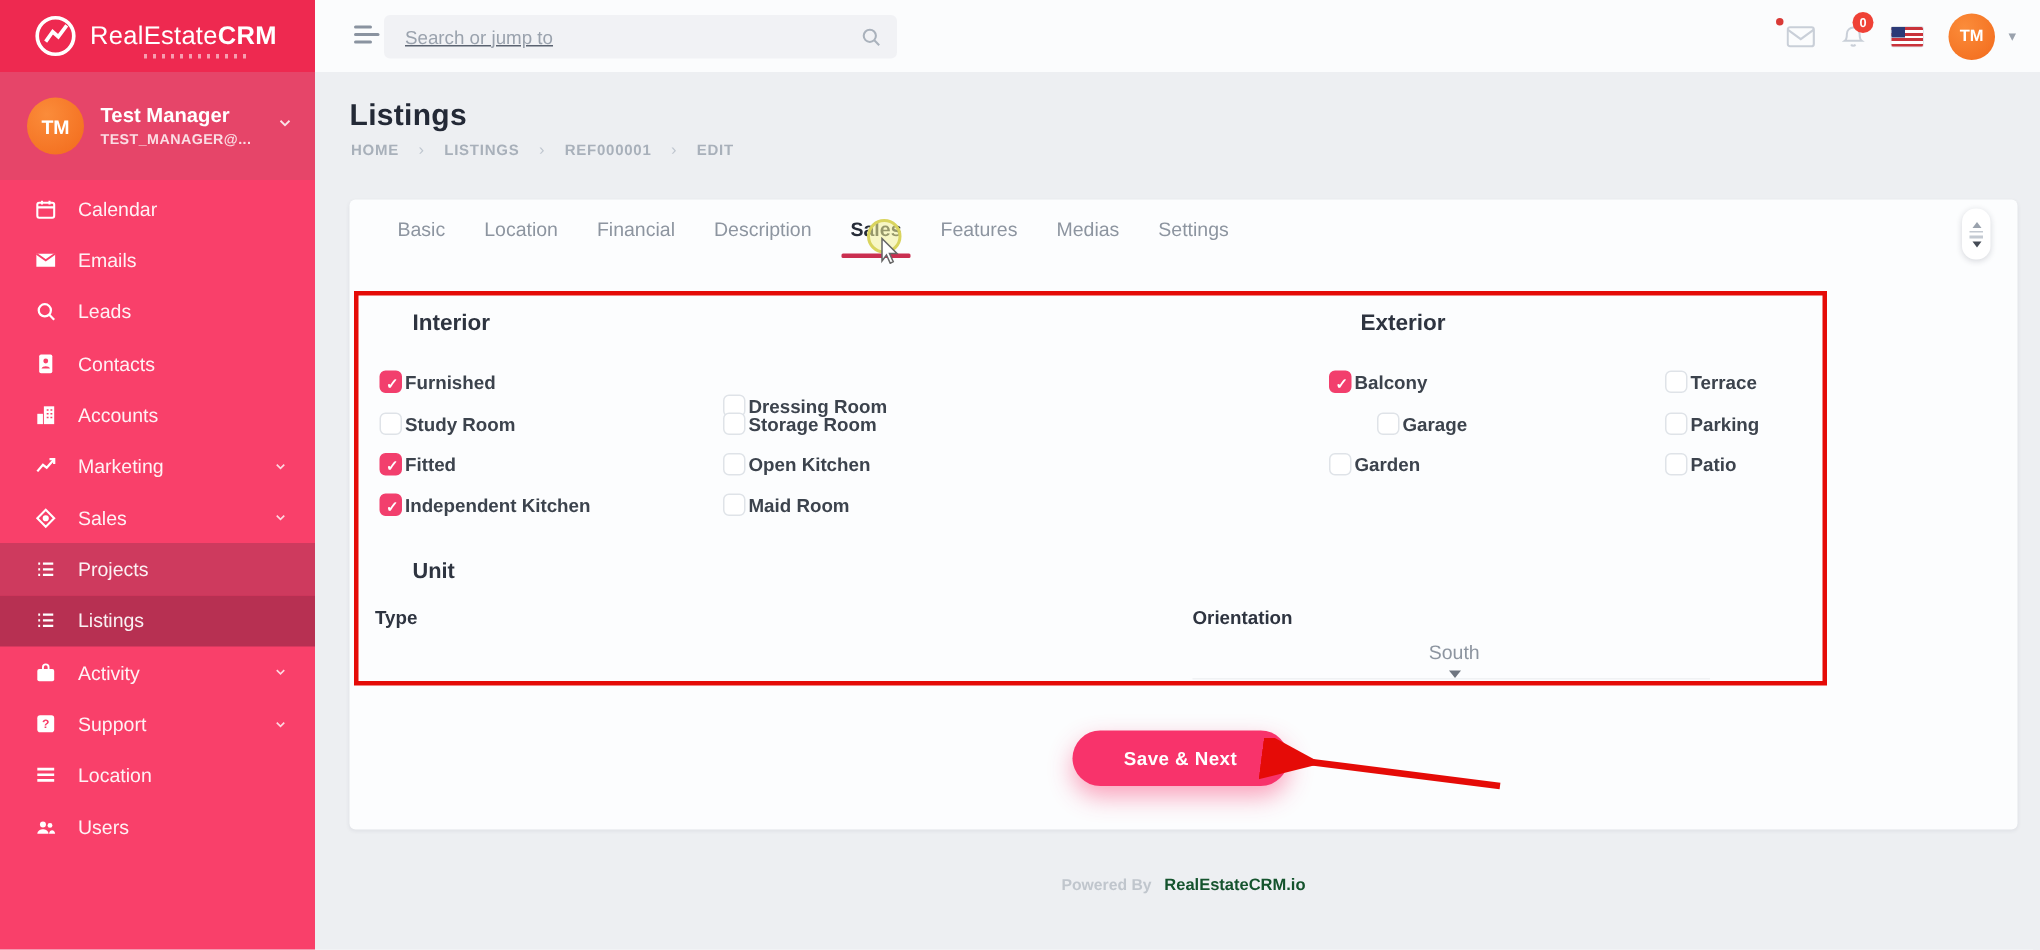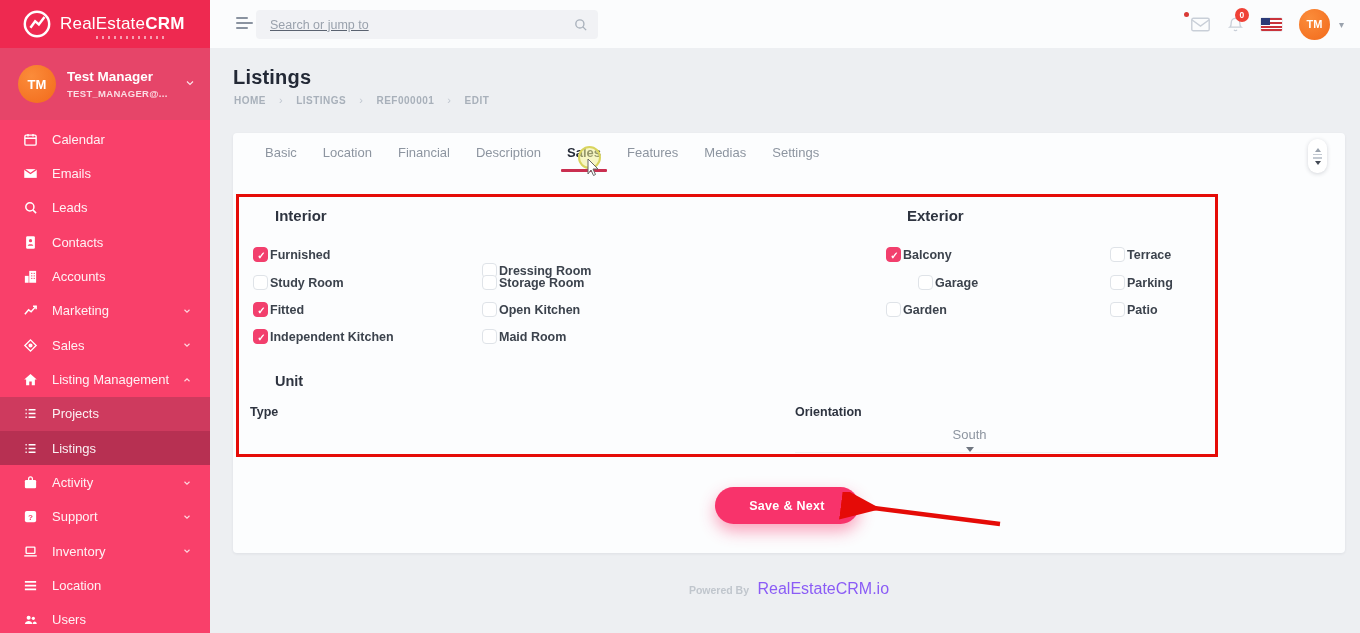--- a/index.html
+++ b/index.html
@@ -73,21 +73,21 @@
 
   .field-label { position:absolute; font-size:12.5px; font-weight:800; color:#2e3440; }
   .select { position:absolute; height:26px; display:flex; align-items:center; justify-content:space-between; padding:0 8px 0 12px; cursor:pointer; border-bottom:1px solid #f0f2f4; }
   .select .val { font-size:13px; color:#8d95a0; }
   .select .s-caret { width:0; height:0; border-left:4px solid transparent; border-right:4px solid transparent; border-top:5px solid #6f7680; }
 
   .save-btn { position:absolute; left:715px; top:487px; width:144px; height:37px; border:none; border-radius:19px; background:#f8336b; color:#fff; font-size:12.5px; font-weight:700; font-family:"Liberation Sans", sans-serif; letter-spacing:.3px; box-shadow:0 7px 16px rgba(248,51,107,.45); cursor:pointer; }
 
   .footer { position:absolute; left:233px; top:580px; width:1112px; text-align:center; }
   .footer .pb { font-size:10.5px; color:#c0c6cd; font-weight:600; }
-  .footer .fb { font-size:16px; color:#8b5cf6; font-weight:400; margin-left:4px; }
+  .footer .fb { font-size:11px; color:#14532d; font-weight:700; margin-left:4px; }
 
   
   .anno-rect { position:absolute; left:236px; top:194px; width:982px; height:263px; border:3px solid #e50b07; z-index:8; pointer-events:none; }
   .anno-arrow { position:absolute; left:828px; top:492px; z-index:9; pointer-events:none; }
   .cursor-halo { position:absolute; left:578px; top:146px; width:23px; height:23px; border-radius:50%; background:rgba(243,240,150,.55); border:2px solid #d9d45e; z-index:9; pointer-events:none; }
   .cursor { position:absolute; left:586px; top:158px; z-index:10; pointer-events:none; }
 </style>
 </head>
 <body>
 
@@ -185,33 +185,20 @@
               <circle cx="12" cy="12" r="2.2" fill="#fff"></circle>
             </svg>
           </span>
         <span class="nav-label">Sales</span>
         <span class="chev">
             <svg width="10" height="10" viewBox="0 0 24 24">
               <path d="M6 9l6 6 6-6" stroke="#fff" stroke-width="2.6" fill="none"></path>
             </svg>
           </span>
       </div>
-      <div class="nav-item">
-        <span class="nav-icon">
-            <svg width="15" height="15" viewBox="0 0 24 24" fill="#fff">
-              <path d="M12 3l10 9h-3v9h-5v-6h-4v6H5v-9H2z"></path>
-            </svg>
-          </span>
-        <span class="nav-label">Listing Management</span>
-        <span class="chev">
-            <svg width="10" height="10" viewBox="0 0 24 24" style="transform:rotate(180deg)">
-              <path d="M6 9l6 6 6-6" stroke="#fff" stroke-width="2.6" fill="none"></path>
-            </svg>
-          </span>
-      </div>
       <div class="nav-item sub">
         <span class="nav-icon">
             <svg width="15" height="15" viewBox="0 0 24 24" stroke="#fff" stroke-width="2.4" fill="none">
               <path d="M4 6h2M9 6h11M4 12h2M9 12h11M4 18h2M9 18h11"></path>
             </svg>
           </span>
         <span class="nav-label">Projects</span>
       </div>
       <div class="nav-item sub active">
         <span class="nav-icon">
@@ -236,34 +223,20 @@
           </span>
       </div>
       <div class="nav-item">
         <span class="nav-icon">
             <svg width="15" height="15" viewBox="0 0 24 24">
               <rect x="3" y="3" width="18" height="18" rx="3" fill="#fff"></rect>
               <text x="12" y="17" text-anchor="middle" font-size="13" font-weight="bold" fill="#f9406a" font-family="Liberation Sans, sans-serif">?</text>
             </svg>
           </span>
         <span class="nav-label">Support</span>
-        <span class="chev">
-            <svg width="10" height="10" viewBox="0 0 24 24">
-              <path d="M6 9l6 6 6-6" stroke="#fff" stroke-width="2.6" fill="none"></path>
-            </svg>
-          </span>
-      </div>
-      <div class="nav-item">
-        <span class="nav-icon">
-            <svg width="15" height="15" viewBox="0 0 24 24" fill="none" stroke="#fff" stroke-width="2.2">
-              <rect x="5" y="5" width="14" height="10" rx="1"></rect>
-              <path d="M2 19h20"></path>
-            </svg>
-          </span>
-        <span class="nav-label">Inventory</span>
         <span class="chev">
             <svg width="10" height="10" viewBox="0 0 24 24">
               <path d="M6 9l6 6 6-6" stroke="#fff" stroke-width="2.6" fill="none"></path>
             </svg>
           </span>
       </div>
       <div class="nav-item">
         <span class="nav-icon">
             <svg width="15" height="15" viewBox="0 0 24 24" stroke="#fff" stroke-width="2.8" fill="none">
               <path d="M3 6h18M3 12h18M3 18h18"></path>

